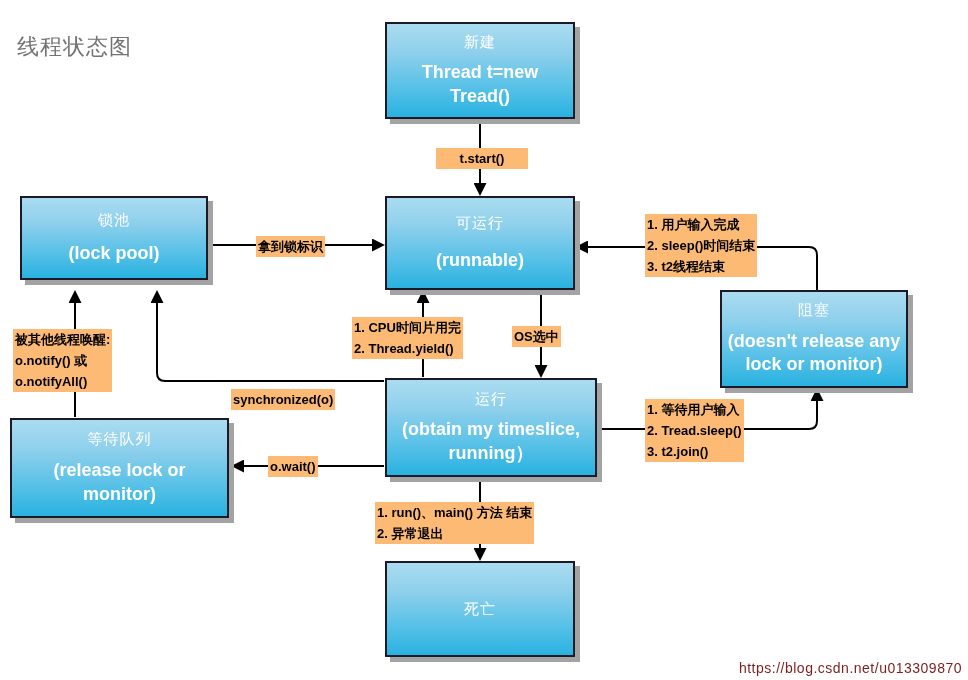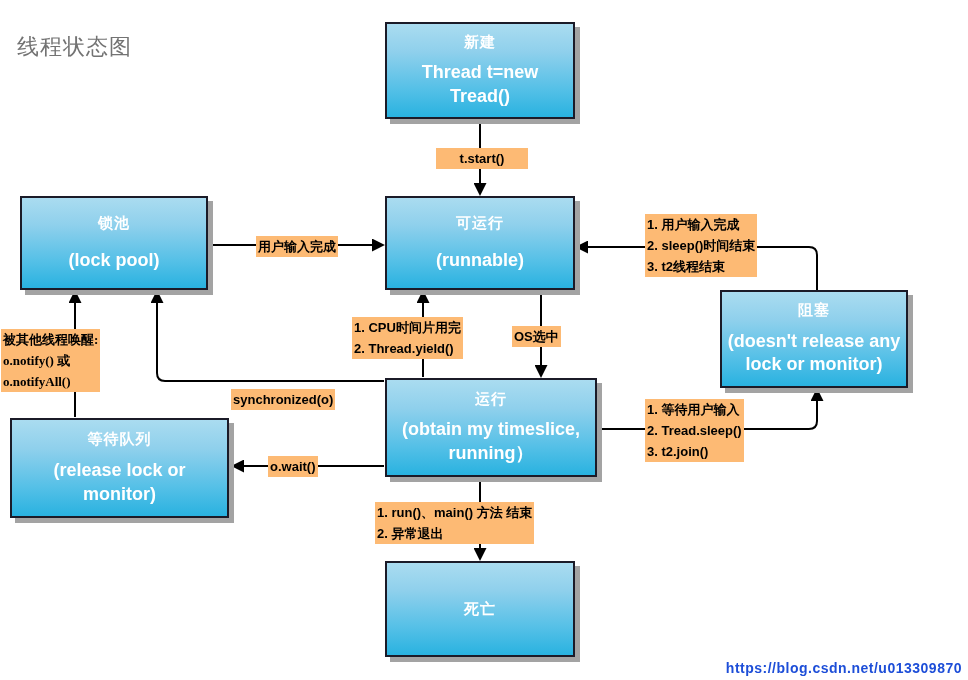--- a/index.html
+++ b/index.html
@@ -13,31 +13,31 @@
     font-size:22px;color:#737373;z-index:3;letter-spacing:1px;
   }
   .node{
     position:absolute;z-index:2;box-sizing:border-box;
     border:2px solid #1b1b28;
     background:linear-gradient(to bottom,#aadcf0 0%,#8fd0ec 30%,#55c0e7 70%,#29b2e0 100%);
     box-shadow:5px 5px 0 #a3a3a3;
     display:flex;flex-direction:column;justify-content:space-evenly;align-items:center;
     color:#ffffff;text-align:center;
   }
-  .node .t{font-size:15px;font-weight:bold;letter-spacing:1px;}
+  .node .t{font-size:15px;font-weight:normal;letter-spacing:1px;}
   .node .s{font-size:18px;font-weight:bold;line-height:1.3;white-space:pre-line;padding:0 4px;}
   .lbl{
     position:absolute;z-index:3;background:#fdba74;color:#000;
     font-size:13px;font-weight:bold;line-height:21px;white-space:pre-line;
     padding:0 2px;
   }
   .lbl.center{text-align:center;}
   .watermark{
     position:absolute;right:6px;bottom:4px;z-index:3;
-    color:#1d4ed8;font-size:14px;letter-spacing:0.5px;font-weight:bold;
+    color:#7f1d1d;font-size:14px;letter-spacing:0.5px;
   }
 </style>
 </head>
 <body>
 
 <div id="canvas">
 
   <svg id="wires" width="968" height="680" viewBox="0 0 968 680">
     <defs>
       <marker id="arr" viewBox="0 0 10 10" refX="8.5" refY="5" markerWidth="6.5" markerHeight="6.5" orient="auto">
@@ -58,21 +58,21 @@
     </g>
   </svg>
 
   <div class="page-title">线程状态图</div>
 
   <div class="node" style="left:385px;top:22px;width:190px;height:97px;">
     <div class="t">新建</div>
     <div class="s">Thread t=new Tread()</div>
   </div>
 
-  <div class="node" style="left:20px;top:196px;width:188px;height:94px;">
+  <div class="node" style="left:20px;top:196px;width:188px;height:84px;">
     <div class="t">锁池</div>
     <div class="s">(lock pool)</div>
   </div>
 
   <div class="node" style="left:385px;top:196px;width:190px;height:94px;">
     <div class="t">可运行</div>
     <div class="s">(runnable)</div>
   </div>
 
   <div class="node" style="left:720px;top:290px;width:188px;height:98px;">
@@ -91,34 +91,34 @@
     <div class="t">等待队列</div>
     <div class="s">(release lock or monitor)</div>
   </div>
 
   <div class="node" style="left:385px;top:561px;width:190px;height:96px;gap:8px;">
     <div class="t">死亡</div>
   </div>
 
   <div class="lbl center" style="left:436px;top:148px;width:88px;">t.start()</div>
 
-  <div class="lbl" style="left:256px;top:236px;">用户输入完成</div>
+  <div class="lbl" style="left:256px;top:236px;">拿到锁标识</div>
 
   <div class="lbl" style="left:645px;top:214px;">1. 用户输入完成
 2. sleep()时间结束
 3. t2线程结束</div>
 
   <div class="lbl" style="left:352px;top:317px;">1. CPU时间片用完
 2. Thread.yield()</div>
 
   <div class="lbl" style="left:512px;top:326px;">OS选中</div>
 
   <div class="lbl" style="left:231px;top:389px;">synchronized(o)</div>
 
-  <div class="lbl" style="left:1px;top:329px;font-family:Liberation Serif, serif;">被其他线程唤醒:
+  <div class="lbl" style="left:13px;top:329px;">被其他线程唤醒:
 o.notify() 或
 o.notifyAll()</div>
 
   <div class="lbl" style="left:268px;top:456px;">o.wait()</div>
 
   <div class="lbl" style="left:645px;top:399px;">1. 等待用户输入
 2. Tread.sleep()
 3. t2.join()</div>
 
   <div class="lbl" style="left:375px;top:502px;">1. run()、main() 方法 结束

